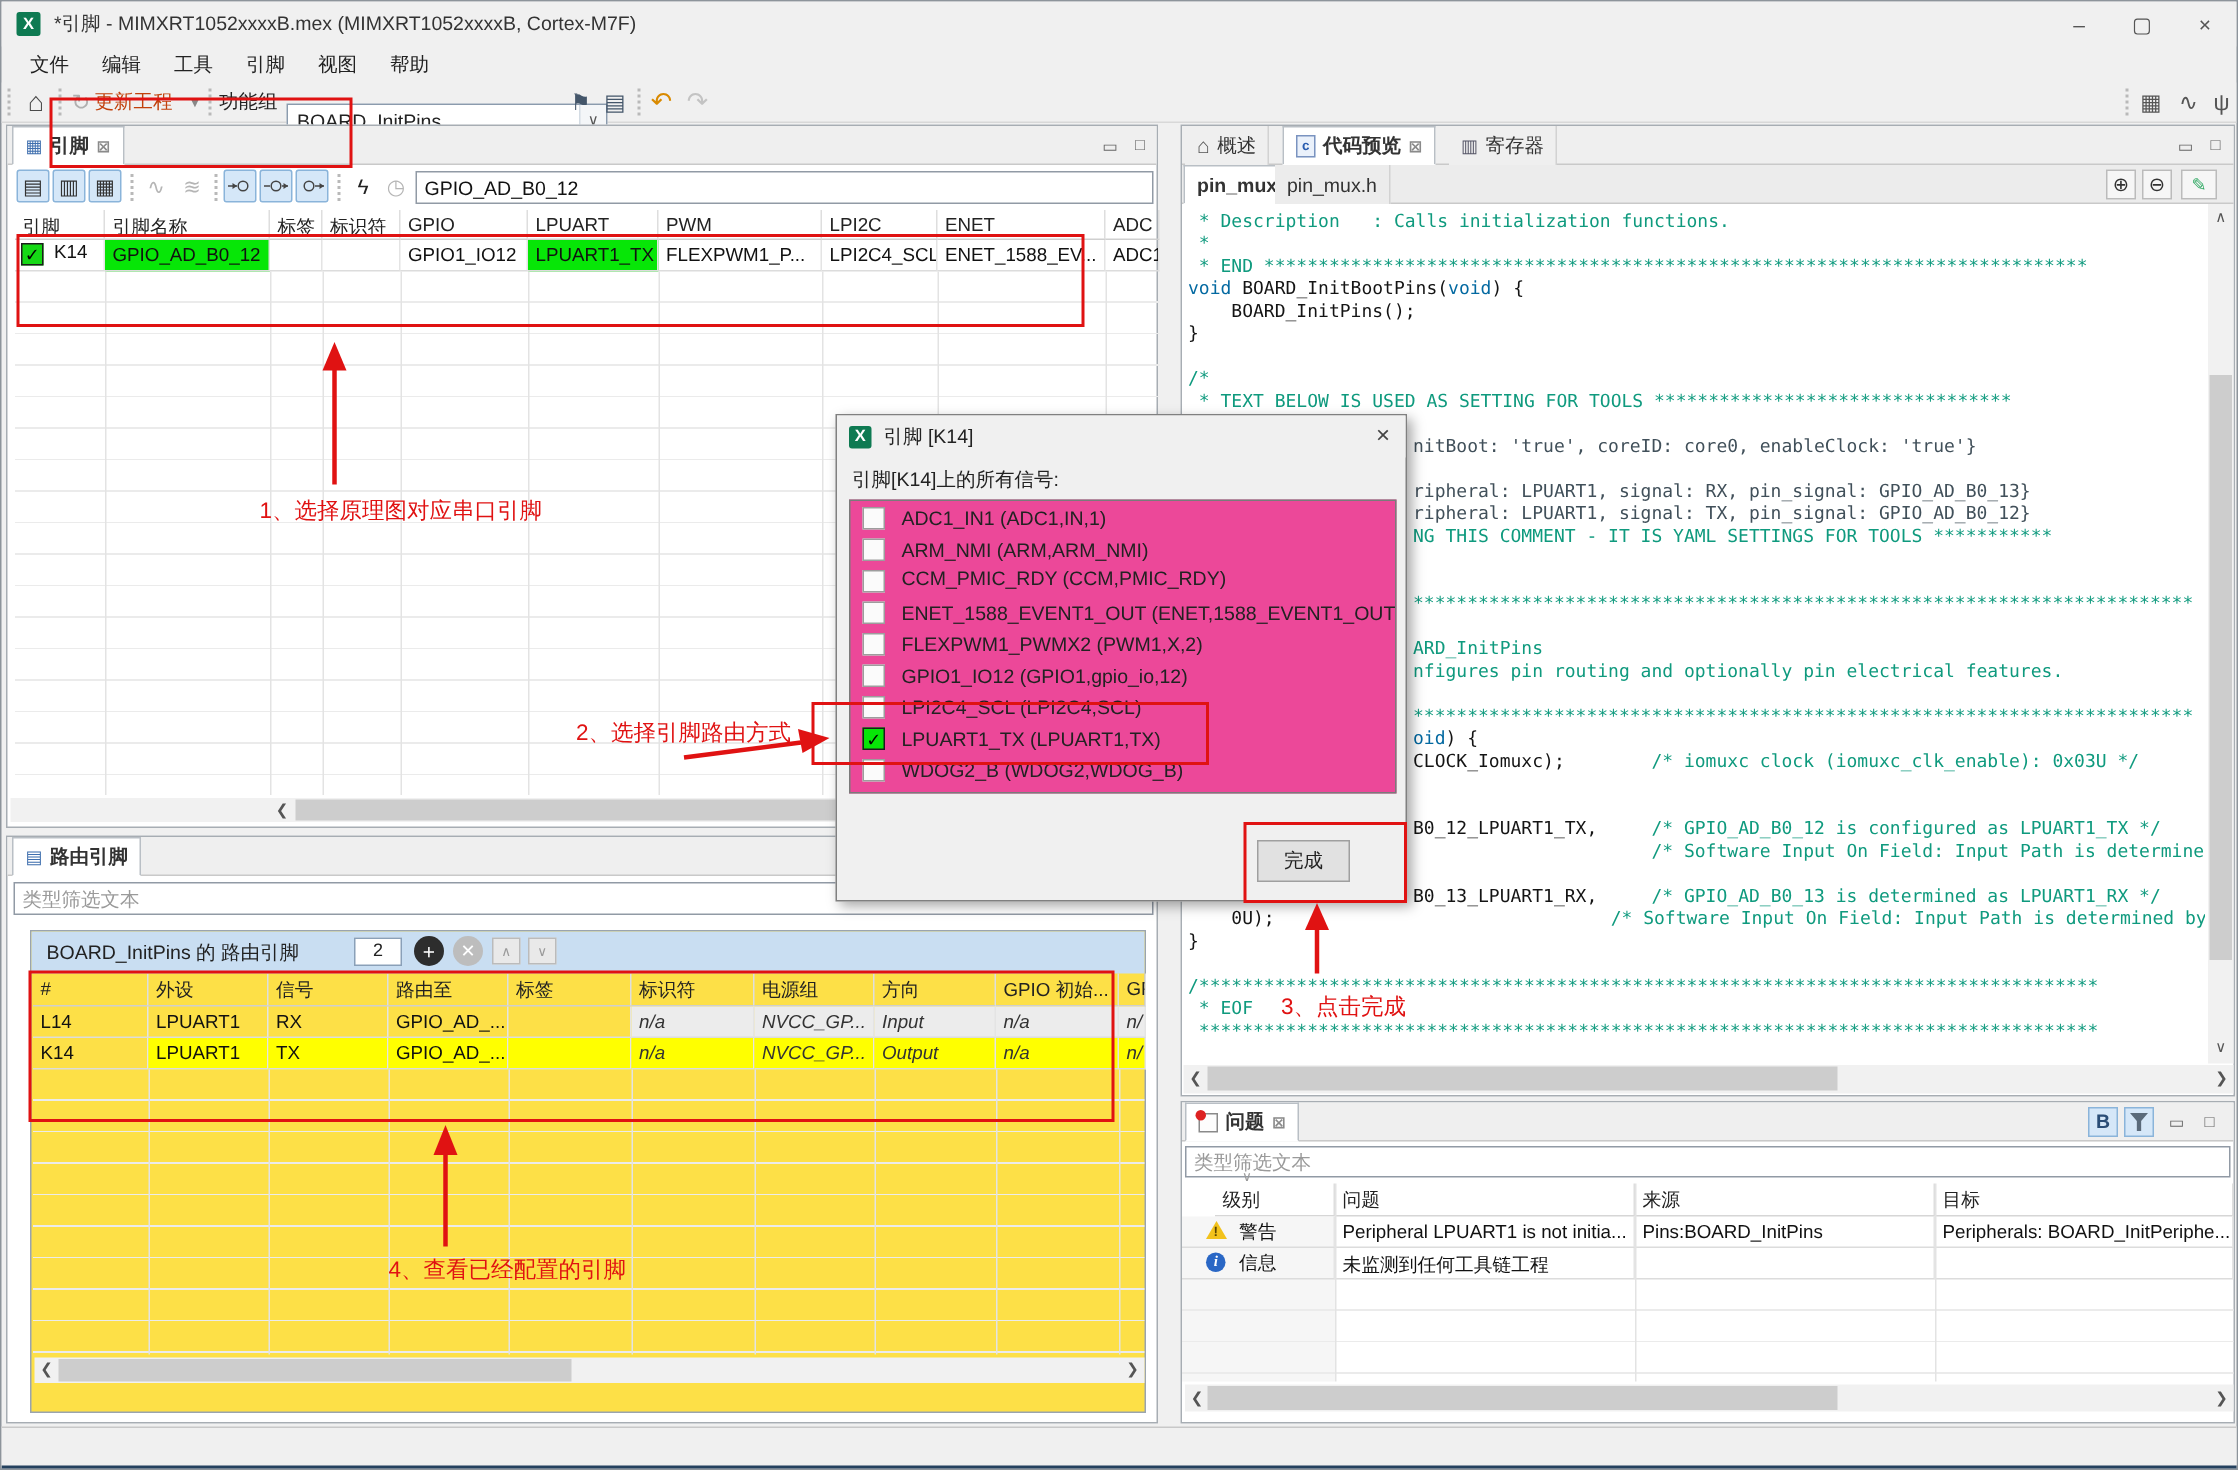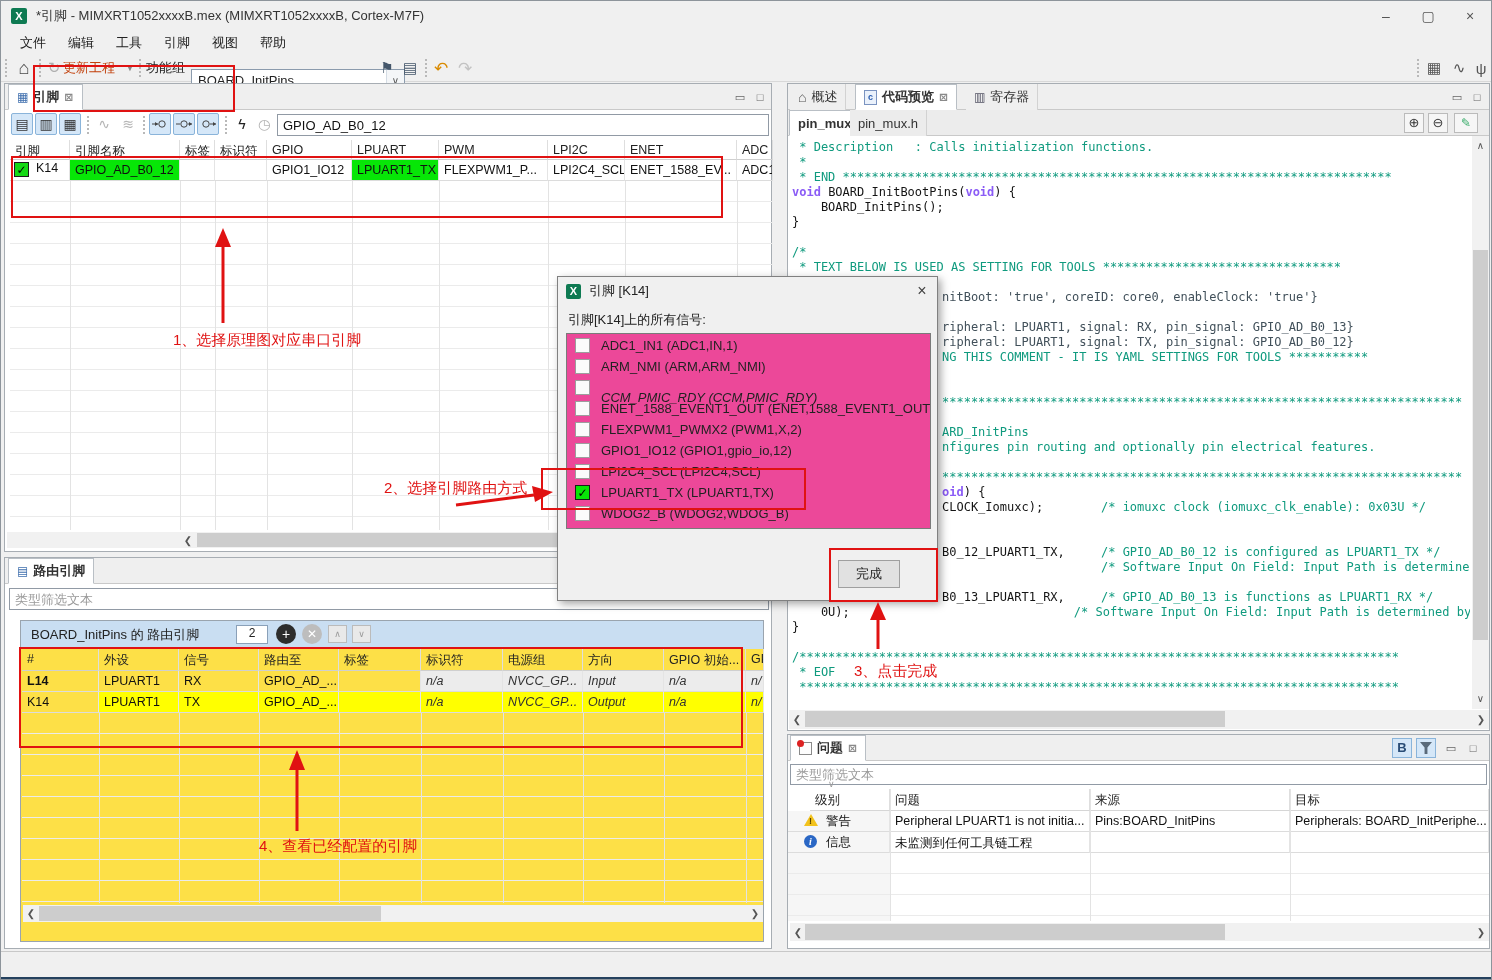--- a/index.html
+++ b/index.html
@@ -38,21 +38,21 @@
 .vline{position:absolute;width:1px;background:#e3e3e3}
 .gridrows{position:absolute;background-image:repeating-linear-gradient(to bottom,transparent 0 20px,#ebebeb 20px 21px)}
 .sc-track{position:absolute;background:#f1f1f1}
 .sc-thumb{position:absolute;background:#cdcdcd}
 .sc-arr{position:absolute;color:#555;font-size:10px;display:flex;align-items:center;justify-content:center}
 .chk{position:absolute;width:15px;height:15px;border:1px solid #9d9d9d;background:#fbfbfb}
 .chk.on{background:#15d915;border:1.5px solid #1c1c1c;color:#000;font-weight:bold;font-size:12px;display:flex;align-items:center;justify-content:center}
 
 .codeline{position:relative;height:15px;white-space:pre;font-family:"DejaVu Sans Mono","Liberation Mono",monospace;font-size:12px;line-height:15px}
 .cm{color:#0f9a7e}
-.kw{color:#8b5cf6;font-weight:bold}
+.kw{color:#0369a1;font-weight:normal}
 .tx{color:#141414}
 .ym{color:#41505a}
 
 #dialog{position:absolute;left:556px;top:275px;width:381px;height:325px;background:#f0f0f0;border:1px solid #808080;box-shadow:3px 3px 8px rgba(0,0,0,.35);z-index:50}
 
 .red-rect{position:absolute;border:2px solid #e01212;z-index:40}
 .red-rect.top{z-index:55}
 .ann{position:absolute;color:#e01212;font-size:15px;z-index:60;white-space:nowrap}
 
 .w-tri{position:relative;width:0;height:0;border-left:7px solid transparent;border-right:7px solid transparent;border-bottom:12px solid #f2c21c}
@@ -219,21 +219,21 @@
     <div class="hdr-cell" style="position: absolute; left: 1px; top: 28px; width: 77px; height: 22px; border-bottom: 1px solid rgb(207, 207, 207);">#</div>
         <div class="hdr-cell" style="position: absolute; left: 78px; top: 28px; width: 80px; height: 22px; border-bottom: 1px solid rgb(207, 207, 207);">外设</div>
         <div class="hdr-cell" style="position: absolute; left: 158px; top: 28px; width: 80px; height: 22px; border-bottom: 1px solid rgb(207, 207, 207);">信号</div>
         <div class="hdr-cell" style="position: absolute; left: 238px; top: 28px; width: 80px; height: 22px; border-bottom: 1px solid rgb(207, 207, 207);">路由至</div>
         <div class="hdr-cell" style="position: absolute; left: 318px; top: 28px; width: 82px; height: 22px; border-bottom: 1px solid rgb(207, 207, 207);">标签</div>
         <div class="hdr-cell" style="position: absolute; left: 400px; top: 28px; width: 82px; height: 22px; border-bottom: 1px solid rgb(207, 207, 207);">标识符</div>
         <div class="hdr-cell" style="position: absolute; left: 482px; top: 28px; width: 80px; height: 22px; border-bottom: 1px solid rgb(207, 207, 207);">电源组</div>
         <div class="hdr-cell" style="position: absolute; left: 562px; top: 28px; width: 81px; height: 22px; border-bottom: 1px solid rgb(207, 207, 207);">方向</div>
         <div class="hdr-cell" style="position: absolute; left: 643px; top: 28px; width: 82px; height: 22px; border-bottom: 1px solid rgb(207, 207, 207);">GPIO 初始...</div>
         <div class="hdr-cell" style="position: absolute; left: 725px; top: 28px; width: 18px; height: 22px; border-bottom: 1px solid rgb(207, 207, 207);">GP</div>
-        <div class="cell" style="position: absolute; left: 1px; top: 50px; width: 77px; height: 21px; font-weight: bold;">L14</div>
+        <div class="cell" style="position: absolute; left: 1px; top: 50px; width: 77px; height: 21px;">L14</div>
         <div class="cell" style="position: absolute; left: 78px; top: 50px; width: 80px; height: 21px;">LPUART1</div>
         <div class="cell" style="position: absolute; left: 158px; top: 50px; width: 80px; height: 21px;">RX</div>
         <div class="cell" style="position: absolute; left: 238px; top: 50px; width: 80px; height: 21px;">GPIO_AD_...</div>
         <div class="cell" style="position: absolute; left: 318px; top: 50px; width: 82px; height: 21px;"></div>
         <div class="cell it ro" style="position: absolute; left: 400px; top: 50px; width: 82px; height: 21px;">n/a</div>
         <div class="cell it ro" style="position: absolute; left: 482px; top: 50px; width: 80px; height: 21px;">NVCC_GP...</div>
         <div class="cell it ro" style="position: absolute; left: 562px; top: 50px; width: 81px; height: 21px;">Input</div>
         <div class="cell it ro" style="position: absolute; left: 643px; top: 50px; width: 82px; height: 21px;">n/a</div>
         <div class="cell it ro" style="position: absolute; left: 725px; top: 50px; width: 18px; height: 21px;">n/</div>
         <div class="cell" style="position: absolute; left: 1px; top: 71px; width: 77px; height: 21px;">K14</div>
@@ -312,21 +312,21 @@
         <div class="codeline" style="padding-left: 150px;"><span class="cm">nfigures pin routing and optionally pin electrical features.</span></div>
         <div class="codeline" style="padding-left: 0px;"></div>
         <div class="codeline" style="padding-left: 150px;"><span class="cm">************************************************************************</span></div>
         <div class="codeline" style="padding-left: 150px;"><span class="kw">oid</span><span class="tx">) {</span></div>
         <div class="codeline" style="padding-left: 150px;"><span class="tx">CLOCK_Iomuxc);        </span><span class="cm">/* iomuxc clock (iomuxc_clk_enable): 0x03U */</span></div>
         <div class="codeline" style="padding-left: 0px;"></div>
         <div class="codeline" style="padding-left: 0px;"></div>
         <div class="codeline" style="padding-left: 150px;"><span class="tx">B0_12_LPUART1_TX,     </span><span class="cm">/* GPIO_AD_B0_12 is configured as LPUART1_TX */</span></div>
         <div class="codeline" style="padding-left: 150px;"><span class="tx">                      </span><span class="cm">/* Software Input On Field: Input Path is determined by functionality */</span></div>
         <div class="codeline" style="padding-left: 0px;"></div>
-        <div class="codeline" style="padding-left: 150px;"><span class="tx">B0_13_LPUART1_RX,     </span><span class="cm">/* GPIO_AD_B0_13 is functions as LPUART1_RX */</span></div>
+        <div class="codeline" style="padding-left: 150px;"><span class="tx">B0_13_LPUART1_RX,     </span><span class="cm">/* GPIO_AD_B0_13 is determined as LPUART1_RX */</span></div>
         <div class="codeline" style="padding-left: 0px;"><span class="tx">    0U);                               </span><span class="cm">/* Software Input On Field: Input Path is determined by functionality */</span></div>
         <div class="codeline" style="padding-left: 0px;"><span class="tx">}</span></div>
         <div class="codeline" style="padding-left: 0px;"></div>
         <div class="codeline" style="padding-left: 0px;"><span class="cm">/***********************************************************************************</span></div>
         <div class="codeline" style="padding-left: 0px;"><span class="cm"> * EOF</span></div>
         <div class="codeline" style="padding-left: 0px;"><span class="cm"> ***********************************************************************************</span></div>
       </div>
 
     <div class="sc-track" style="left:684px;top:52px;width:17px;height:573px"></div>
     <div class="sc-arr" style="left:684px;top:54px;width:17px;height:14px">∧</div>
@@ -402,21 +402,21 @@
         <div class="abs" style="position: absolute; left: 0px; top: 2px; width: 363px; height: 21px;">
           <div class="chk" style="position: absolute; left: 8px; top: 2px; width: 15px; height: 15px;"></div>
           <span style="position: absolute; left: 34px; top: 2px; white-space: nowrap;">ADC1_IN1 (ADC1,IN,1)</span>
         </div>
         <div class="abs" style="position: absolute; left: 0px; top: 23px; width: 363px; height: 21px;">
           <div class="chk" style="position: absolute; left: 8px; top: 2px; width: 15px; height: 15px;"></div>
           <span style="position: absolute; left: 34px; top: 2px; white-space: nowrap;">ARM_NMI (ARM,ARM_NMI)</span>
         </div>
         <div class="abs" style="position: absolute; left: 0px; top: 44px; width: 363px; height: 21px;">
           <div class="chk" style="position: absolute; left: 8px; top: 2px; width: 15px; height: 15px;"></div>
-          <span style="position: absolute; left: 34px; top: 12px; white-space: nowrap; font-style: italic;">CCM_PMIC_RDY (CCM,PMIC_RDY)</span>
+          <span style="position: absolute; left: 34px; top: 0; white-space: nowrap;">CCM_PMIC_RDY (CCM,PMIC_RDY)</span>
         </div>
         <div class="abs" style="position: absolute; left: 0px; top: 65px; width: 363px; height: 21px;">
           <div class="chk" style="position: absolute; left: 8px; top: 2px; width: 15px; height: 15px;"></div>
           <span style="position: absolute; left: 34px; top: 2px; white-space: nowrap;">ENET_1588_EVENT1_OUT (ENET,1588_EVENT1_OUT)</span>
         </div>
         <div class="abs" style="position: absolute; left: 0px; top: 86px; width: 363px; height: 21px;">
           <div class="chk" style="position: absolute; left: 8px; top: 2px; width: 15px; height: 15px;"></div>
           <span style="position: absolute; left: 34px; top: 2px; white-space: nowrap;">FLEXPWM1_PWMX2 (PWM1,X,2)</span>
         </div>
         <div class="abs" style="position: absolute; left: 0px; top: 107px; width: 363px; height: 21px;">

